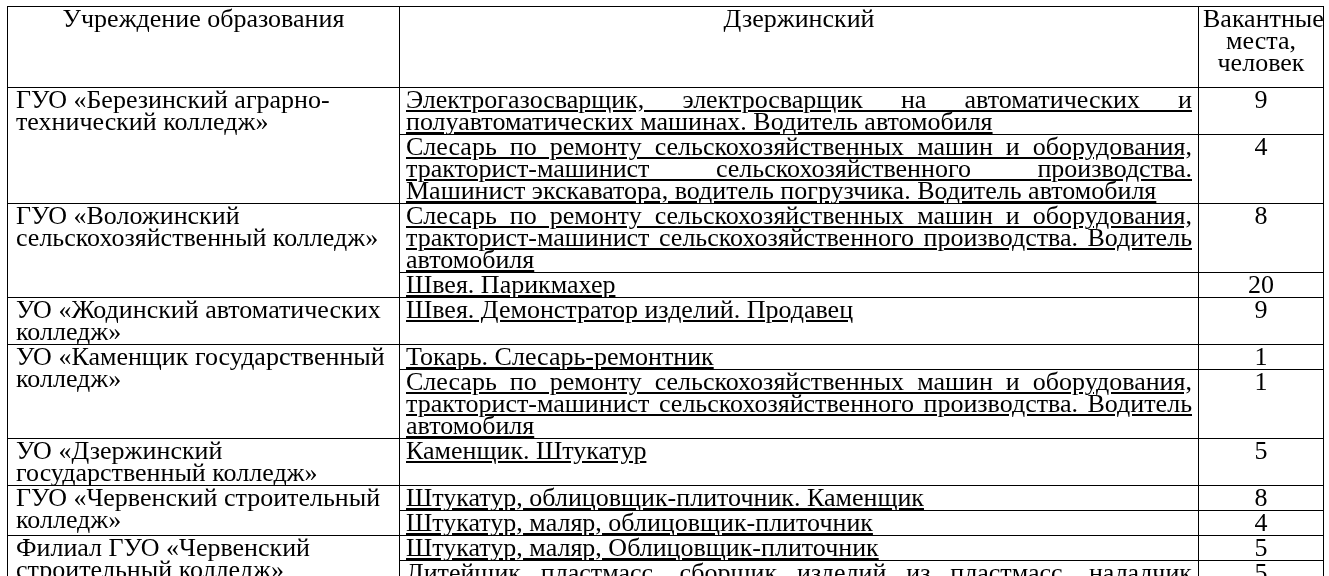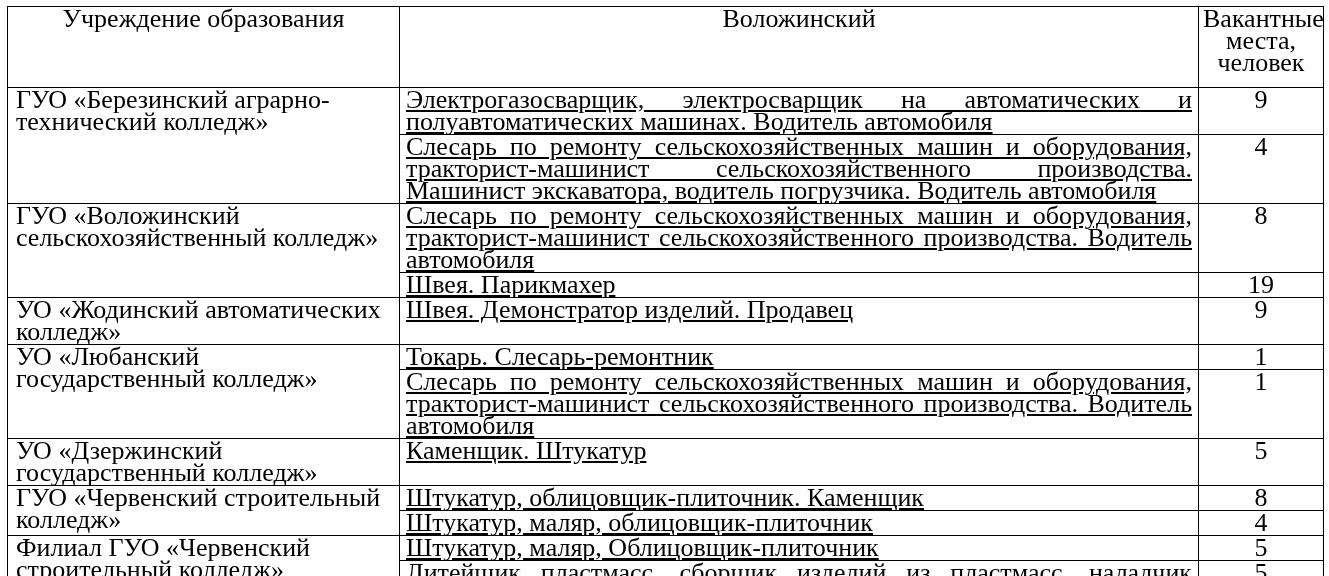--- a/index.html
+++ b/index.html
@@ -64,50 +64,50 @@
 <div class="page">
   <table class="vac-table">
     <colgroup>
       <col class="c-inst">
       <col class="c-qual">
       <col class="c-vac">
     </colgroup>
     <thead>
       <tr>
         <th>Учреждение образования</th>
-        <th>Воложинский</th>
+        <th>Дзержинский</th>
         <th>Вакантные места, человек</th>
       </tr>
     </thead>
     <tbody>
       <tr>
         <td class="inst" rowspan="2">ГУО «Березинский аграрно-технический колледж»</td>
         <td class="qual">Электрогазосварщик, электросварщик на автоматических и полуавтоматических машинах. Водитель автомобиля</td>
         <td class="vac">9</td>
       </tr>
       <tr>
         <td class="qual">Слесарь по ремонту сельскохозяйственных машин и оборудования, тракторист-машинист сельскохозяйственного производства. Машинист экскаватора, водитель погрузчика. Водитель автомобиля</td>
         <td class="vac">4</td>
       </tr>
       <tr>
         <td class="inst" rowspan="2">ГУО «Воложинский сельскохозяйственный колледж»</td>
         <td class="qual">Слесарь по ремонту сельскохозяйственных машин и оборудования, тракторист-машинист сельскохозяйственного производства. Водитель автомобиля</td>
         <td class="vac">8</td>
       </tr>
       <tr>
         <td class="qual">Швея. Парикмахер</td>
-        <td class="vac">19</td>
+        <td class="vac">20</td>
       </tr>
       <tr>
         <td class="inst">УО «Жодинский автоматических колледж»</td>
         <td class="qual">Швея. Демонстратор изделий. Продавец</td>
         <td class="vac">9</td>
       </tr>
       <tr>
-        <td class="inst" rowspan="2">УО «Любанский государственный колледж»</td>
+        <td class="inst" rowspan="2">УО «Каменщик государственный колледж»</td>
         <td class="qual">Токарь. Слесарь-ремонтник</td>
         <td class="vac">1</td>
       </tr>
       <tr>
         <td class="qual">Слесарь по ремонту сельскохозяйственных машин и оборудования, тракторист-машинист сельскохозяйственного производства. Водитель автомобиля</td>
         <td class="vac">1</td>
       </tr>
       <tr>
         <td class="inst">УО «Дзержинский государственный колледж»</td>
         <td class="qual">Каменщик. Штукатур</td>

